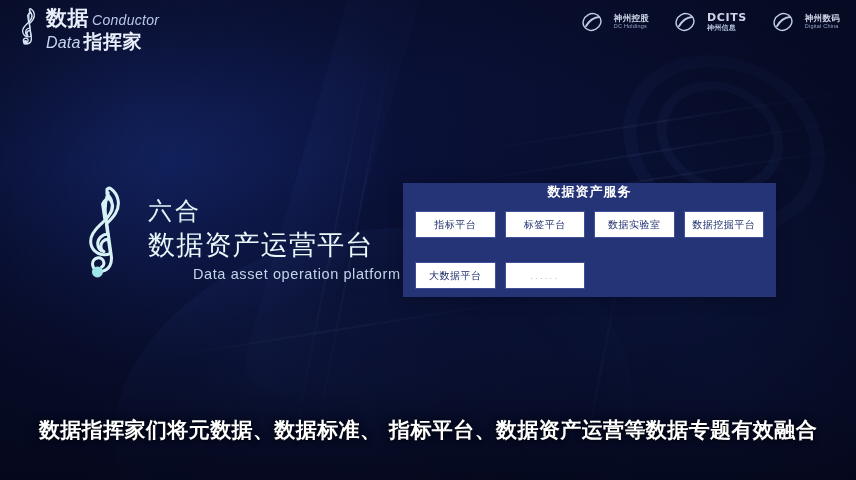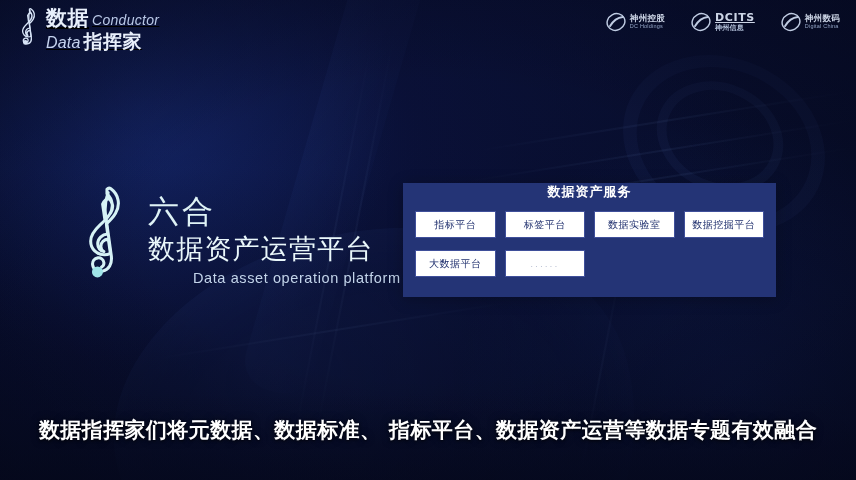--- a/index.html
+++ b/index.html
@@ -118,21 +118,20 @@
     top: 6px;
     display: flex;
     align-items: center;
     height: 46px;
   }
   .brand-clef { width: 30px; height: 44px; flex: 0 0 auto; }
   .brand-text {
     margin-left: 2px;
     line-height: 1.0;
     white-space: nowrap;
-    text-decoration: underline;
   }
   .brand-row { display: flex; align-items: baseline; }
   .brand-cn {
     font-size: 21px;
     font-weight: bold;
     color: #e8effb;
     letter-spacing: 0.5px;
     font-family: "DejaVu Sans", "Liberation Sans", sans-serif;
   }
   .brand-en {
@@ -159,32 +158,32 @@
   }
 
   .partners {
     position: absolute;
     right: 16px;
     top: 12px;
     display: flex;
     align-items: center;
     gap: 26px;
   }
-  .partner { display: flex; align-items: center; gap: 4px; opacity: 0.92; }
+  .partner { display: flex; align-items: center; gap: 12px; opacity: 0.92; }
   .partner-mark { width: 20px; height: 20px; flex: 0 0 auto; }
   .partner-txt { line-height: 1.05; }
   .partner-cn {
     font-size: 8.5px;
     font-weight: bold;
     color: #dde6f6;
     letter-spacing: 0.3px;
     white-space: nowrap;
     font-family: "DejaVu Sans", "Liberation Sans", sans-serif;
   }
-  .partner-cn.lat { font-size: 11px; letter-spacing: 0.6px; text-decoration: underline; }
+  .partner-cn.lat { font-size: 11px; letter-spacing: 0.6px; }
   .partner-en {
     font-size: 5.5px;
     color: #9fb2d4;
     letter-spacing: 0.2px;
     white-space: nowrap;
     margin-top: 1px;
   }
   .partner-en.cnsub {
     font-size: 7px;
     color: #c4d2ea;
@@ -196,21 +195,21 @@
   .lockup {
     position: absolute;
     left: 74px;
     top: 186px;
     display: flex;
     align-items: center;
   }
   .lockup-clef { width: 62px; height: 108px; flex: 0 0 auto; }
   .lockup-text { margin-left: 12px; }
   .lockup-l1 {
-    font-size: 31px;
+    font-size: 24px;
     color: #dff3f6;
     letter-spacing: 3px;
     line-height: 1.15;
     font-family: "DejaVu Sans", "Liberation Sans", sans-serif;
   }
   .lockup-l2 {
     font-size: 27px;
     color: #eaf8fb;
     letter-spacing: 1.2px;
     line-height: 1.25;
@@ -240,21 +239,21 @@
     color: #ffffff;
     font-size: 13px;
     font-weight: bold;
     letter-spacing: 1px;
     font-family: "DejaVu Sans", "Liberation Sans", sans-serif;
   }
   .panel-grid {
     margin: 10px 12px 0 12px;
     display: grid;
     grid-template-columns: repeat(4, 1fr);
-    gap: 12px 9px;
+    gap: 24px 9px;
   }
   .svc-card {
     height: 25px;
     background: #ffffff;
     border: 1px solid #3f4f9a;
     display: flex;
     align-items: center;
     justify-content: center;
     font-size: 10px;
     color: #20306e;

